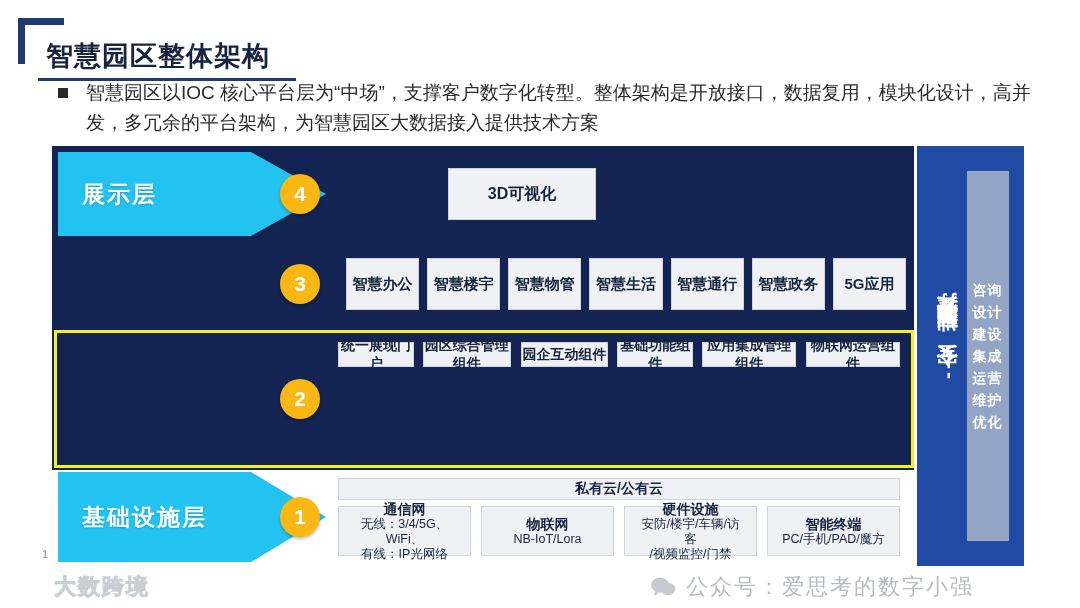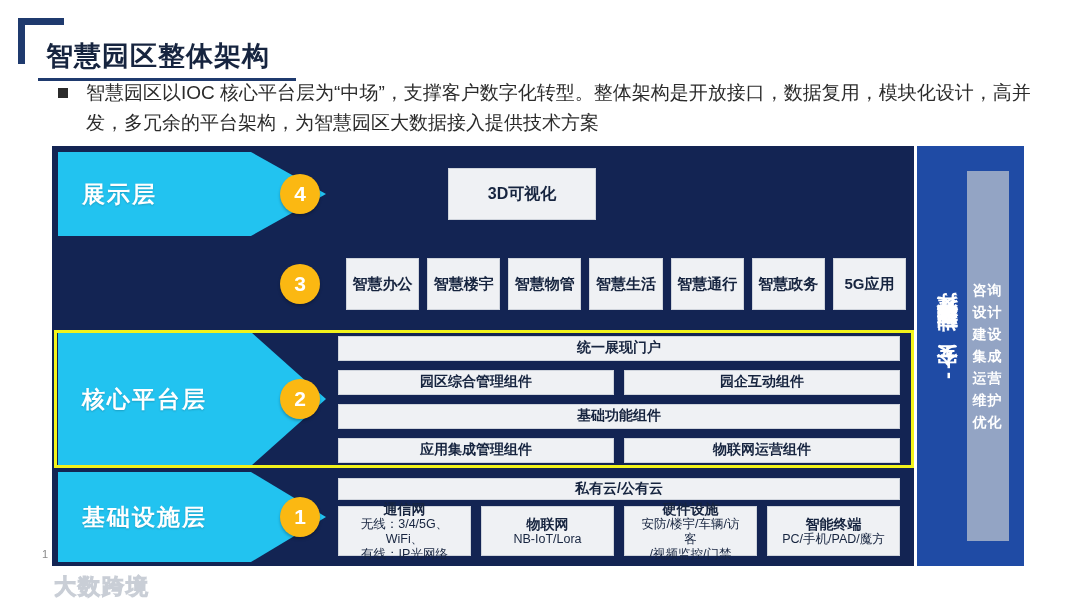--- a/index.html
+++ b/index.html
@@ -33,21 +33,21 @@
     width: 10px; height: 10px; background: #2b2b2b; margin-top: 10px;
     flex: 0 0 auto;
   }
   .bullet-text {
     margin-left: 18px; font-size: 19px; line-height: 30px; color: #2b2b2b;
     max-width: 945px;
   }
 
   
   #diagram {
-    position: absolute; left: 52px; top: 146px; width: 972px; height: 420px;
+    position: absolute; left: 52px; top: 146px; width: 972px; height: 324px;
     background: #132453;
   }
 
   
   .support-col {
     position: absolute; right: 0; top: 0; width: 110px; height: 420px;
     background: #1F4BA5; display: flex; align-items: center; justify-content: center;
     border-left: 3px solid #ffffff;
   }
   .support-label {
@@ -109,21 +109,21 @@
   .l3 { top: 96px; height: 84px; }
   .l3 .layer-body { display: flex; align-items: center; gap: 8px; padding-left: 14px; }
   .l3 .card { flex: 1 1 0; height: 52px; font-size: 15px; }
 
   
   .l2 { top: 186px; height: 134px; }
   .l2-highlight {
     position: absolute; left: 2px; top: 184px; width: 860px; height: 138px;
     border: 3px solid #F2F31B; z-index: 4; pointer-events: none;
   }
-  .l2 .layer-body { display: flex; flex-direction: column; justify-content: center; gap: 9px; padding: 10px 6px; }
+  .l2 .layer-body { display: flex; justify-content: center; gap: 9px; padding: 10px 6px; }
   .l2 .row { display: flex; gap: 10px; }
   .l2 .card { height: 25px; font-size: 14px; }
   .l2 .full { width: 100%; }
   .l2 .half { flex: 1 1 0; }
 
   
   .l1 { top: 326px; height: 90px; }
   .l1 .layer-body { display: flex; flex-direction: column; justify-content: center; gap: 6px; padding: 6px 6px; }
   .l1 .card-top { width: 100%; height: 25px; font-size: 14px; }
   .l1 .row { display: flex; gap: 10px; height: 50px; }
@@ -208,23 +208,20 @@
           <div class="card">
             <span>智慧政务</span>
           </div>
           <div class="card">
             <span>5G应用</span>
           </div>
         </div>
       </div>
 
       <div class="layer l2">
-        <div class="layer-head">
-          <div class="layer-name">核心平台层</div>
-        </div>
         <div class="layer-badge">2</div>
         <div class="layer-body">
           <div class="row">
             <div class="card full">
               <span>统一展现门户</span>
             </div>
           </div>
           <div class="row">
             <div class="card half">
               <span>园区综合管理组件</span>
@@ -303,14 +300,22 @@
 
   <div class="wm-left">
     <svg width="34" height="26" viewBox="0 0 34 26">
       <path d="M4 3 C0 8, 0 18, 4 23" stroke="#ffffff" stroke-width="2.4" fill="none"></path>
       <circle cx="14" cy="9" r="4.2" stroke="#ffffff" stroke-width="2.2" fill="none"></circle>
       <circle cx="25" cy="8" r="5.2" stroke="#ffffff" stroke-width="2.2" fill="none"></circle>
     </svg>
     <span class="wm-text">大数跨境</span>
   </div>
 
+  <div class="wm-right">
+    <svg width="26" height="22" viewBox="0 0 26 22">
+      <ellipse cx="10" cy="9" rx="9" ry="7.6" fill="#9aa1ac"></ellipse>
+      <path d="M5 15 L4 20 L9 17 Z" fill="#9aa1ac"></path>
+      <ellipse cx="18" cy="13" rx="7.4" ry="6.2" fill="#9aa1ac"></ellipse>
+    </svg>
+    <span class="wm-text">公众号：爱思考的数字小强</span>
+  </div>
 
 </div>
 
 </body></html>

